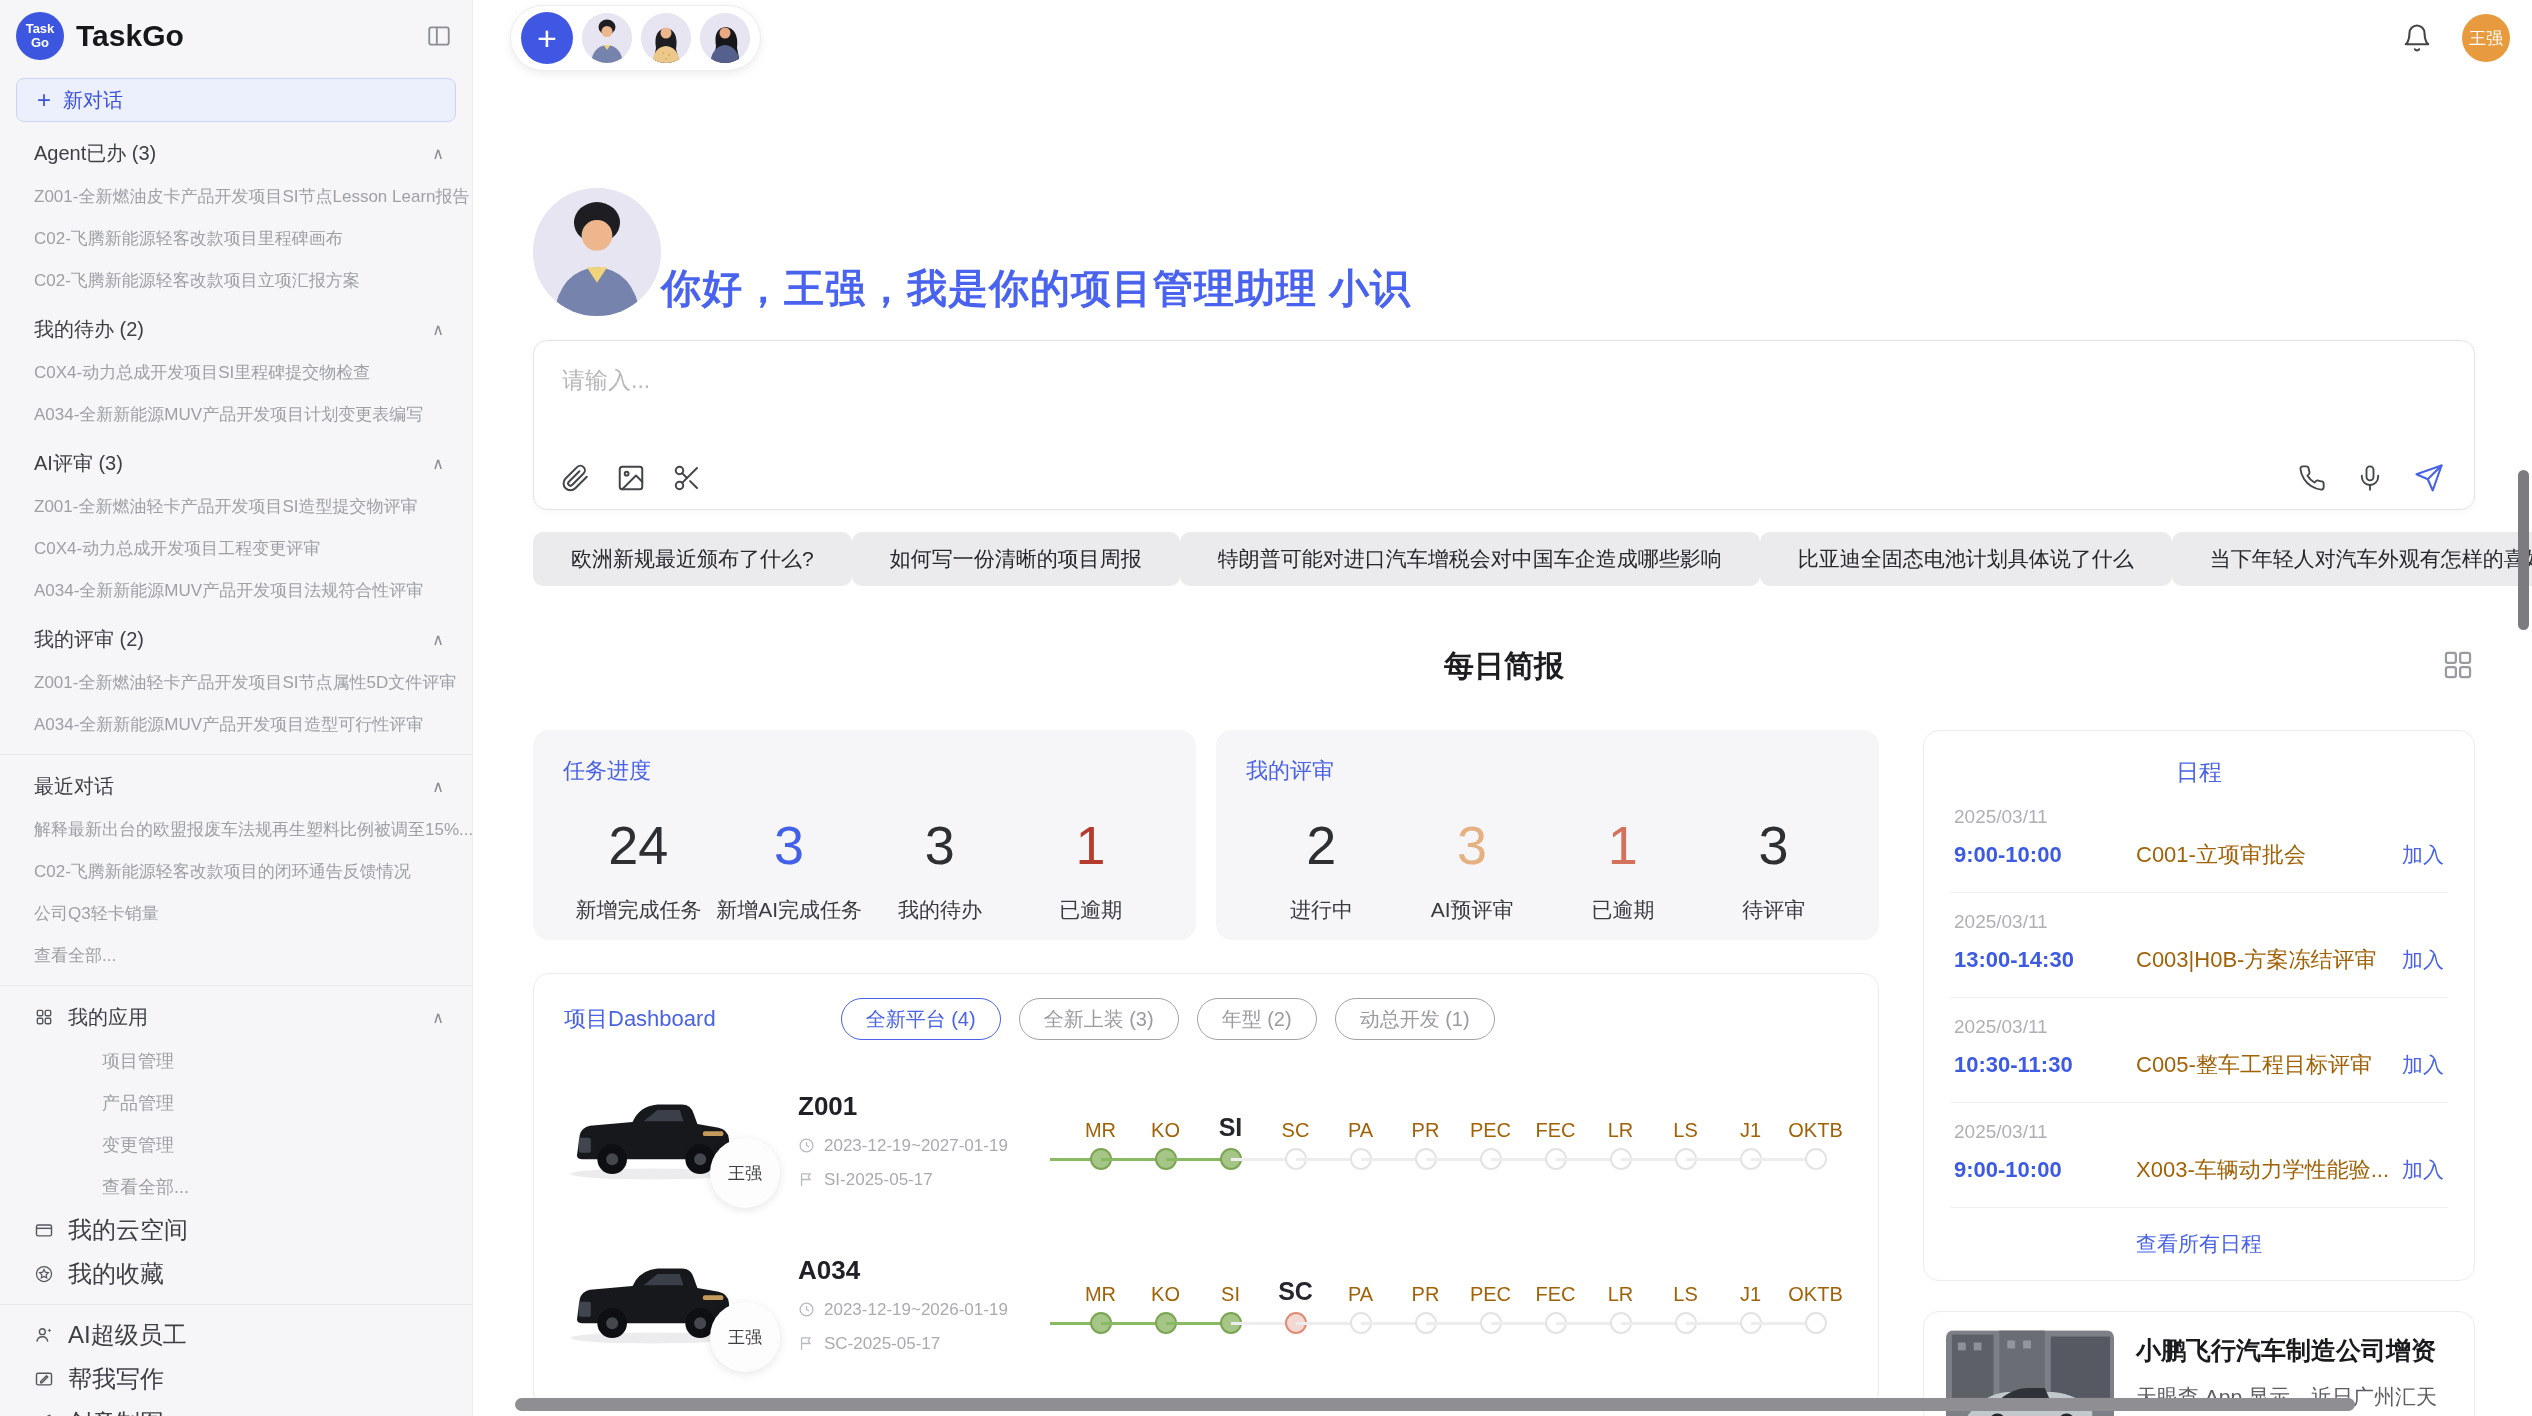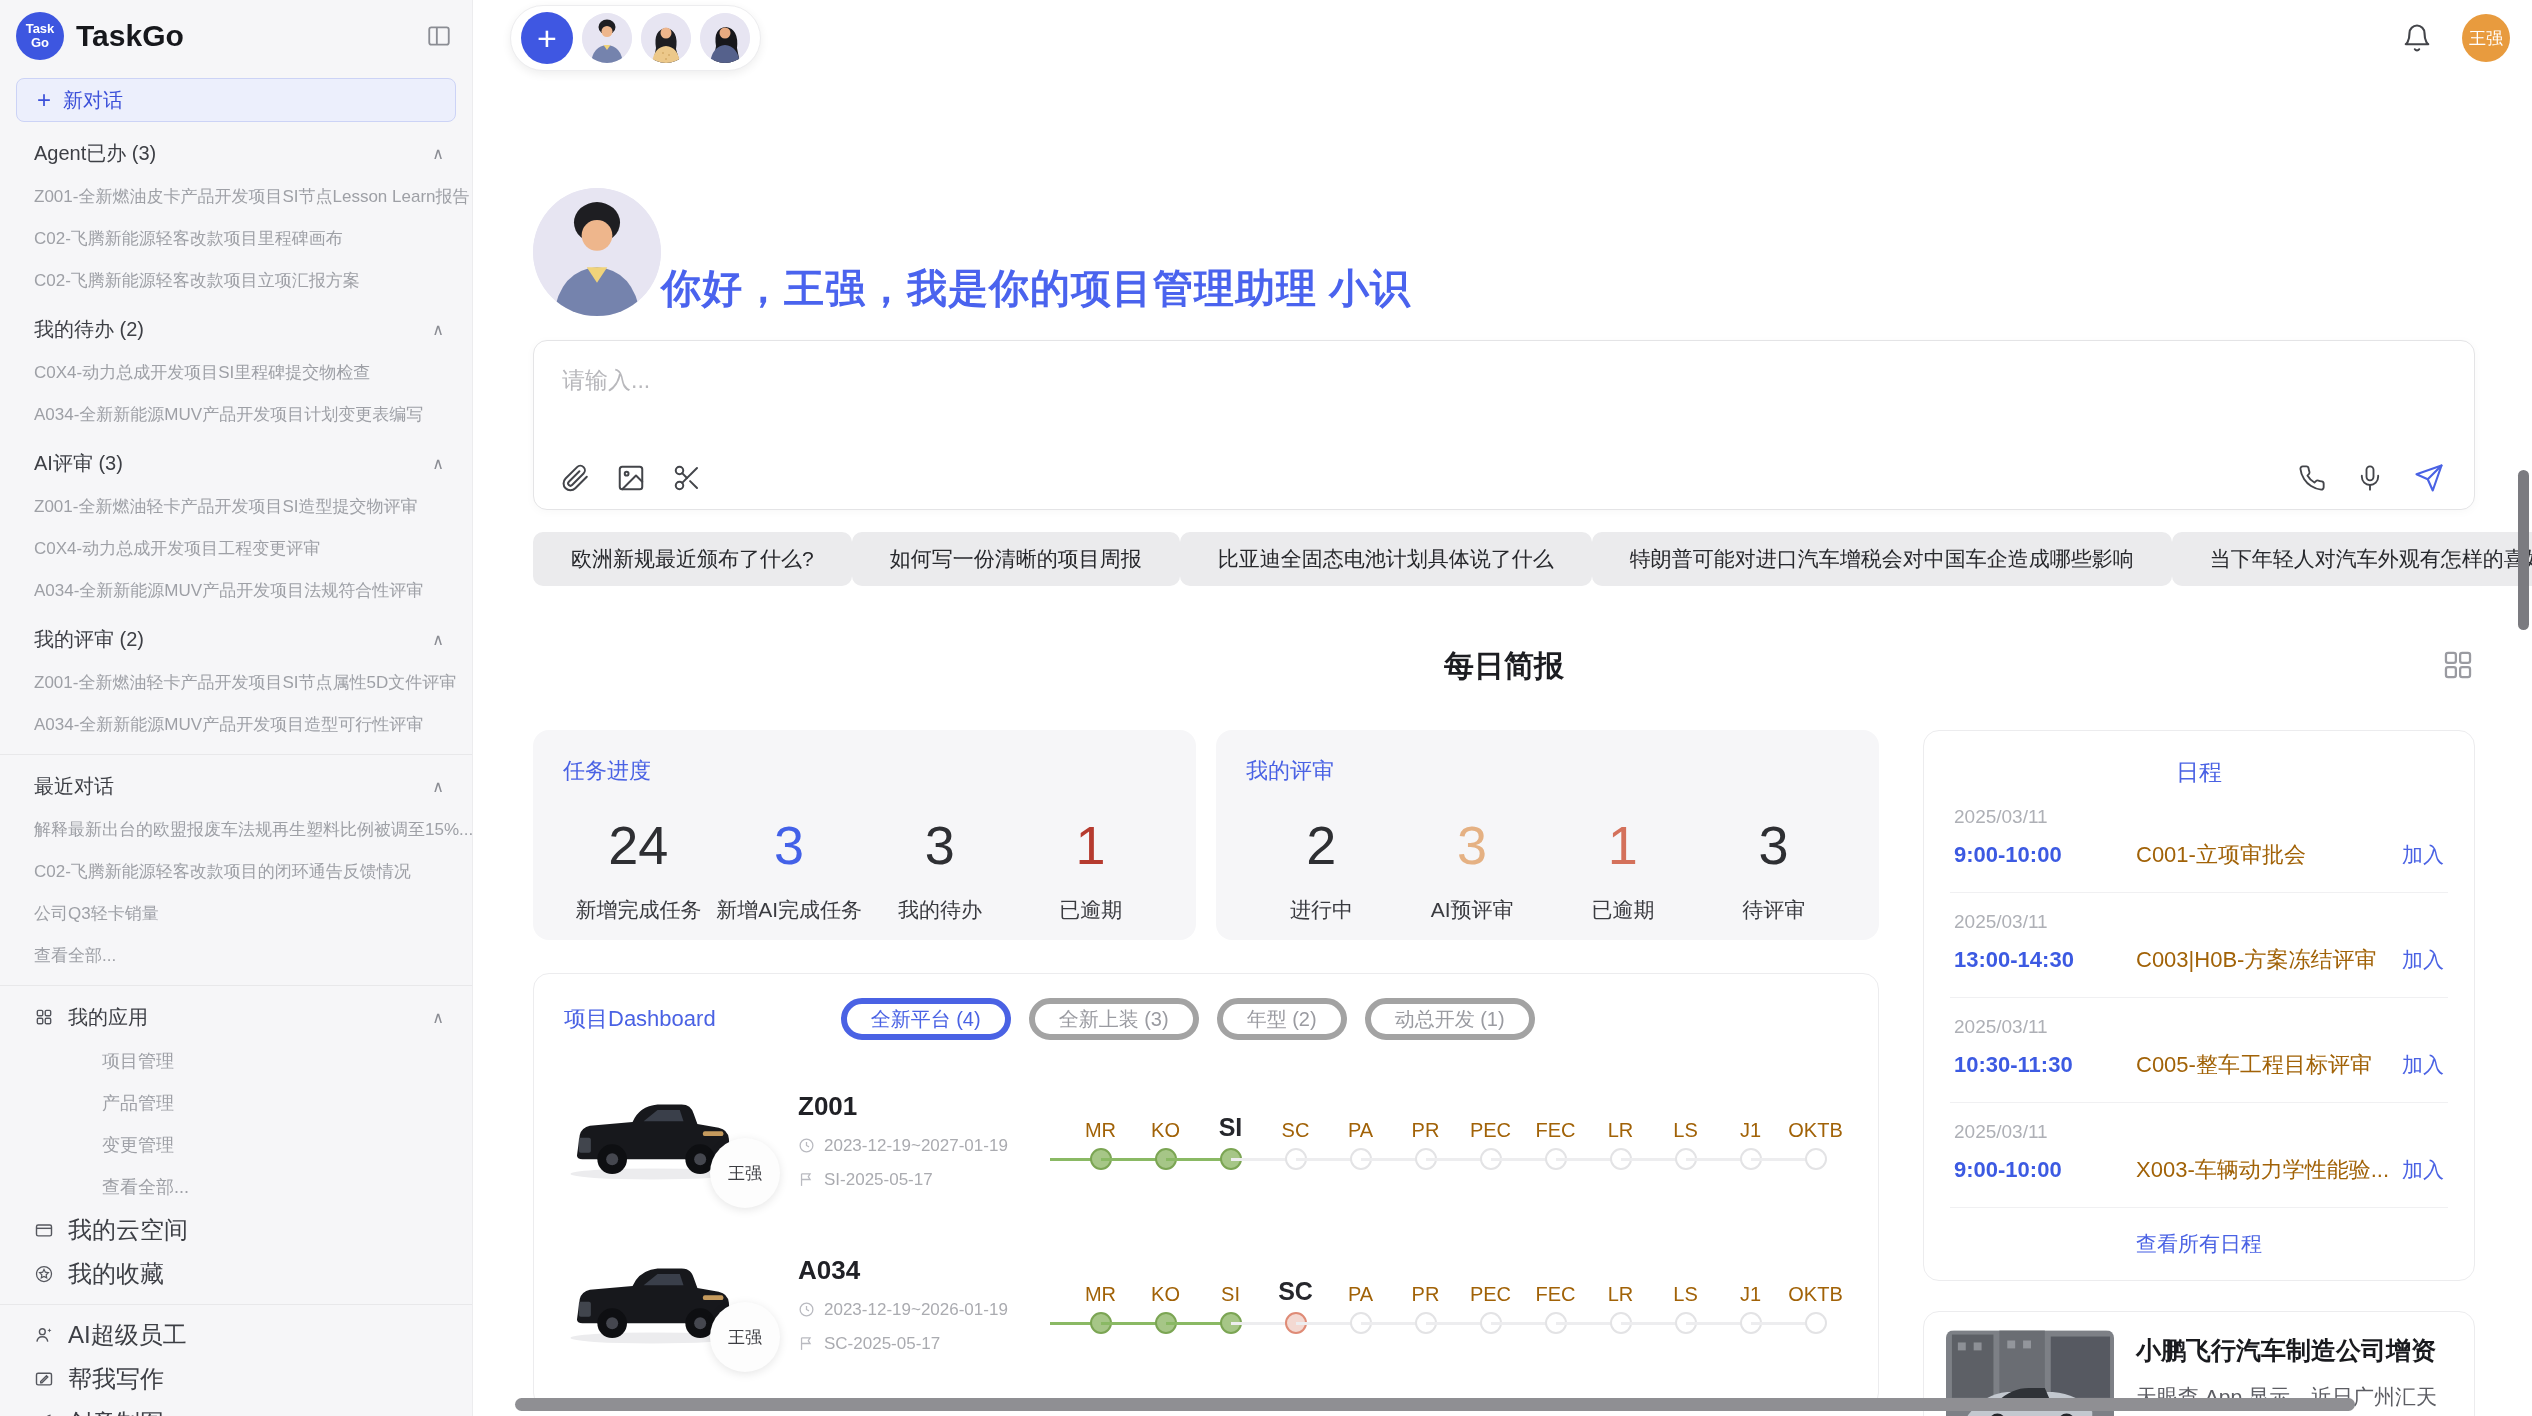--- a/index.html
+++ b/index.html
@@ -66,21 +66,21 @@
   .stat-card-title { font-size:22px; color:#4a62e4; }
   .stat-grid { display:flex; margin-top:28px; }
   .stat { flex:1; text-align:center; }
   .stat-value { font-size:54px; font-weight:500; color:#2e2f33; }
   .stat-label { margin-top:20px; font-size:21px; color:#3a3b40; }
 
   .dashboard-card { margin-top:33px; background:#fff; border:1px solid #ececee; border-radius:16px; padding:24px 30px 40px; }
   .dash-header { display:flex; align-items:center; }
   .dash-title { font-size:22px; color:#4a62e4; }
   .dash-tabs { display:flex; gap:18px; margin-left:125px; }
-  .tab { height:42px; border-radius:21px; border:6px solid #a3a3a3; padding:0 24px; display:flex; align-items:center; font-size:20px; color:#9a9ba1; background:#fff; cursor:pointer; white-space:nowrap; }
+  .tab { height:42px; border-radius:21px; border:1px solid #a3a3a3; padding:0 24px; display:flex; align-items:center; font-size:20px; color:#9a9ba1; background:#fff; cursor:pointer; white-space:nowrap; }
   .tab.active { border-color:#4a62e4; color:#4a62e4; }
 
   .project-row { display:flex; align-items:center; margin-top:36px; }
   .proj-media { position:relative; width:218px; height:128px; flex:none; }
   .proj-media svg.car { width:176px; height:104px; margin-top:8px; }
   .owner-badge { position:absolute; right:2px; bottom:-4px; width:70px; height:70px; border-radius:50%; background:#fdfdfd; box-shadow:0 2px 10px rgba(0,0,0,.1); display:flex; align-items:center; justify-content:center; font-size:17px; color:#3c3d42; }
   .proj-info { width:252px; flex:none; margin-left:16px; }
   .proj-code { font-size:26px; font-weight:700; color:#202126; }
   .proj-meta { margin-top:14px; display:flex; align-items:center; gap:9px; font-size:17px; color:#aaabb0; }
   .proj-meta svg { width:17px; height:17px; }
@@ -340,22 +340,22 @@
               <path d="M22 2 11 13"></path>
               <path d="M22 2 15 22l-4-9-9-4z"></path>
             </svg>
           </span>
       </div>
     </div>
 
     <div class="chips" id="chips">
         <div class="chip">欧洲新规最近颁布了什么?</div>
         <div class="chip">如何写一份清晰的项目周报</div>
+        <div class="chip">特朗普可能对进口汽车增税会对中国车企造成哪些影响</div>
         <div class="chip">比亚迪全固态电池计划具体说了什么</div>
-        <div class="chip">特朗普可能对进口汽车增税会对中国车企造成哪些影响</div>
         <div class="chip">当下年轻人对汽车外观有怎样的喜好趋势</div>
       </div>
 
     <div class="briefing-header">
       <span class="briefing-title">每日简报</span>
       <span class="layout-icon">
         <svg width="34" height="34" viewBox="0 0 24 24" fill="none" stroke="#9a9ba1" stroke-width="1.6">
             <rect x="3.5" y="3.5" width="7" height="7" rx="1.5"></rect>
             <rect x="13.5" y="3.5" width="7" height="7" rx="1.5"></rect>
             <rect x="3.5" y="13.5" width="7" height="7" rx="1.5"></rect>

